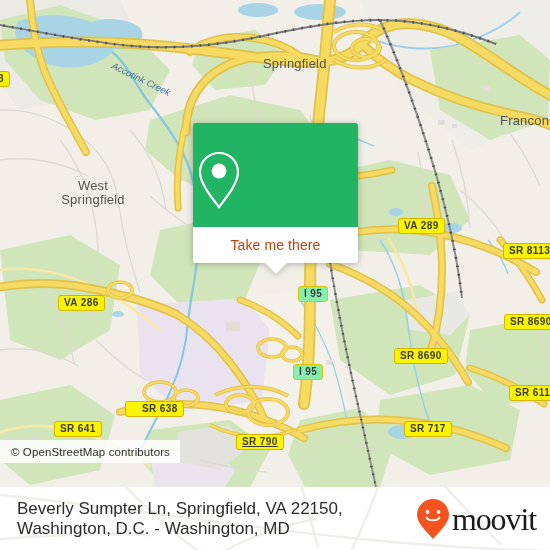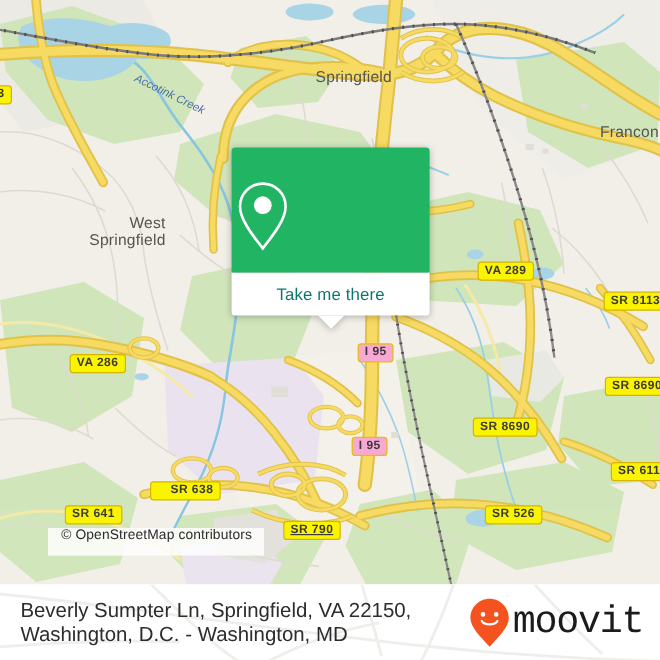--- a/index.html
+++ b/index.html
@@ -33,21 +33,21 @@
     color: #5b5b5b;
     font-family: "Liberation Sans", sans-serif;
     white-space: nowrap;
     pointer-events: none;
   }
   .place-label {
     font-size: 13px;
     color: #56544f;
     letter-spacing: .2px;
   }
-  .place-label.two-line { line-height: 14px; text-align: right; }
+  .place-label.two-line { line-height: 14px; text-align: center; }
   .water-label {
     font-size: 9.5px;
     color: #4a6fa5;
     font-style: italic;
   }
 
   
   .shield {
     position: absolute;
     background: #fbf400;
@@ -57,21 +57,21 @@
     font-size: 10px;
     font-weight: bold;
     letter-spacing: .4px;
     padding: 1px 5px 2px 5px;
     line-height: 11px;
     white-space: nowrap;
     font-family: "Liberation Sans", sans-serif;
     text-align: center;
   }
   .shield.i-shield {
-    background: #f9a8d4;
+    background: #86efac;
     border: 1.6px solid #e2c200;
     color: #3b3b3b;
   }
 
   
   #callout {
     position: absolute;
     left: 193px; top: 123px;
     width: 165px; height: 140px;
     filter: drop-shadow(0 1px 3px rgba(0,0,0,.28));
@@ -90,46 +90,45 @@
   #callout-bar {
     width: 165px; height: 36px;
     background: #ffffff;
     border-radius: 0 0 3px 3px;
     display: flex;
     align-items: center;
     justify-content: center;
   }
   #callout-bar span {
     font-size: 14px;
-    color: #0f766e;
+    color: #c2410c;
     letter-spacing: .1px;
   }
   #callout-tail {
     position: absolute;
     left: 50%; top: 140px;
     margin-left: -11px;
     width: 0; height: 0;
     border-left: 11px solid transparent;
     border-right: 11px solid transparent;
     border-top: 11px solid #ffffff;
   }
 
   
   #attrib {
     position: absolute;
     left: 0; top: 440px;
     height: 23px;
     background: rgba(255,255,255,.82);
     display: flex;
-    align-items: flex-start;
+    align-items: center;
     padding: 0 10px 0 11px;
     font-size: 11.5px;
     color: #2b2b2b;
     letter-spacing: .1px;
-    margin-left: 40px;
   }
 
   
   #bottom {
     position: absolute;
     left: 0; top: 487px;
     width: 550px; height: 63px;
     background: #ffffff;
     display: flex;
     align-items: center;
@@ -156,21 +155,21 @@
     transform: translateY(-50%);
     display: flex;
     align-items: center;
     z-index: 2;
   }
   #logo-mark { margin-right: 2px; display: block; }
   #logo-text {
     font-size: 32px;
     color: #1b1b1b;
     letter-spacing: -1.1px;
-    font-family: Liberation Mono, monospace;
+    font-family: Liberation Serif, serif;
     line-height: 32px;
   }
 </style>
 </head>
 <body>
 
 <div id="root">
 
   <div id="map">
 
@@ -381,30 +380,30 @@
       </g>
     </svg>
 
     <div class="map-label place-label two-line" style="left:263px; top:57px;">Springfield</div>
 
     <div class="map-label place-label two-line" style="left:48px; top:179px; width:90px;">
       <span>West</span><br>
       <span>Springfield</span>
     </div>
 
-    <div class="map-label place-label" style="left:500px; top:102px;">Francon</div>
+    <div class="map-label place-label" style="left:500px; top:113px;">Francon</div>
 
     <div class="map-label water-label" style="left:115px; top:60px; transform:rotate(26deg); transform-origin:left top;">Accotink Creek</div>
 
     <div class="shield" style="left:398px; top:218px;">VA 289</div>
     <div class="shield" style="left:503px; top:243px;">SR 8113</div>
     <div class="shield" style="left:504px; top:314px;">SR 8690</div>
     <div class="shield" style="left:394px; top:348px;">SR 8690</div>
     <div class="shield" style="left:509px; top:385px;">SR 611</div>
-    <div class="shield" style="left:404px; top:421px;">SR 526</div>
+    <div class="shield" style="left:404px; top:421px;">SR 717</div>
     <div class="shield" style="left:58px; top:295px;">VA 286</div>
     <div class="shield" style="left:125px; top:401px;padding-left:16px;">SR 638</div>
     <div class="shield" style="left:13px; top:421px;margin-left:41px;">SR 641</div>
     <div class="shield" style="left:236px; top:434px;text-decoration:underline;">SR 790</div>
     <div class="shield i-shield" style="left:298px; top:286px;">I 95</div>
     <div class="shield i-shield" style="left:293px; top:364px;">I 95</div>
     <div class="shield" style="left:-8px; top:71px;">3</div>
 
     <div id="callout">
       <div id="callout-green">

